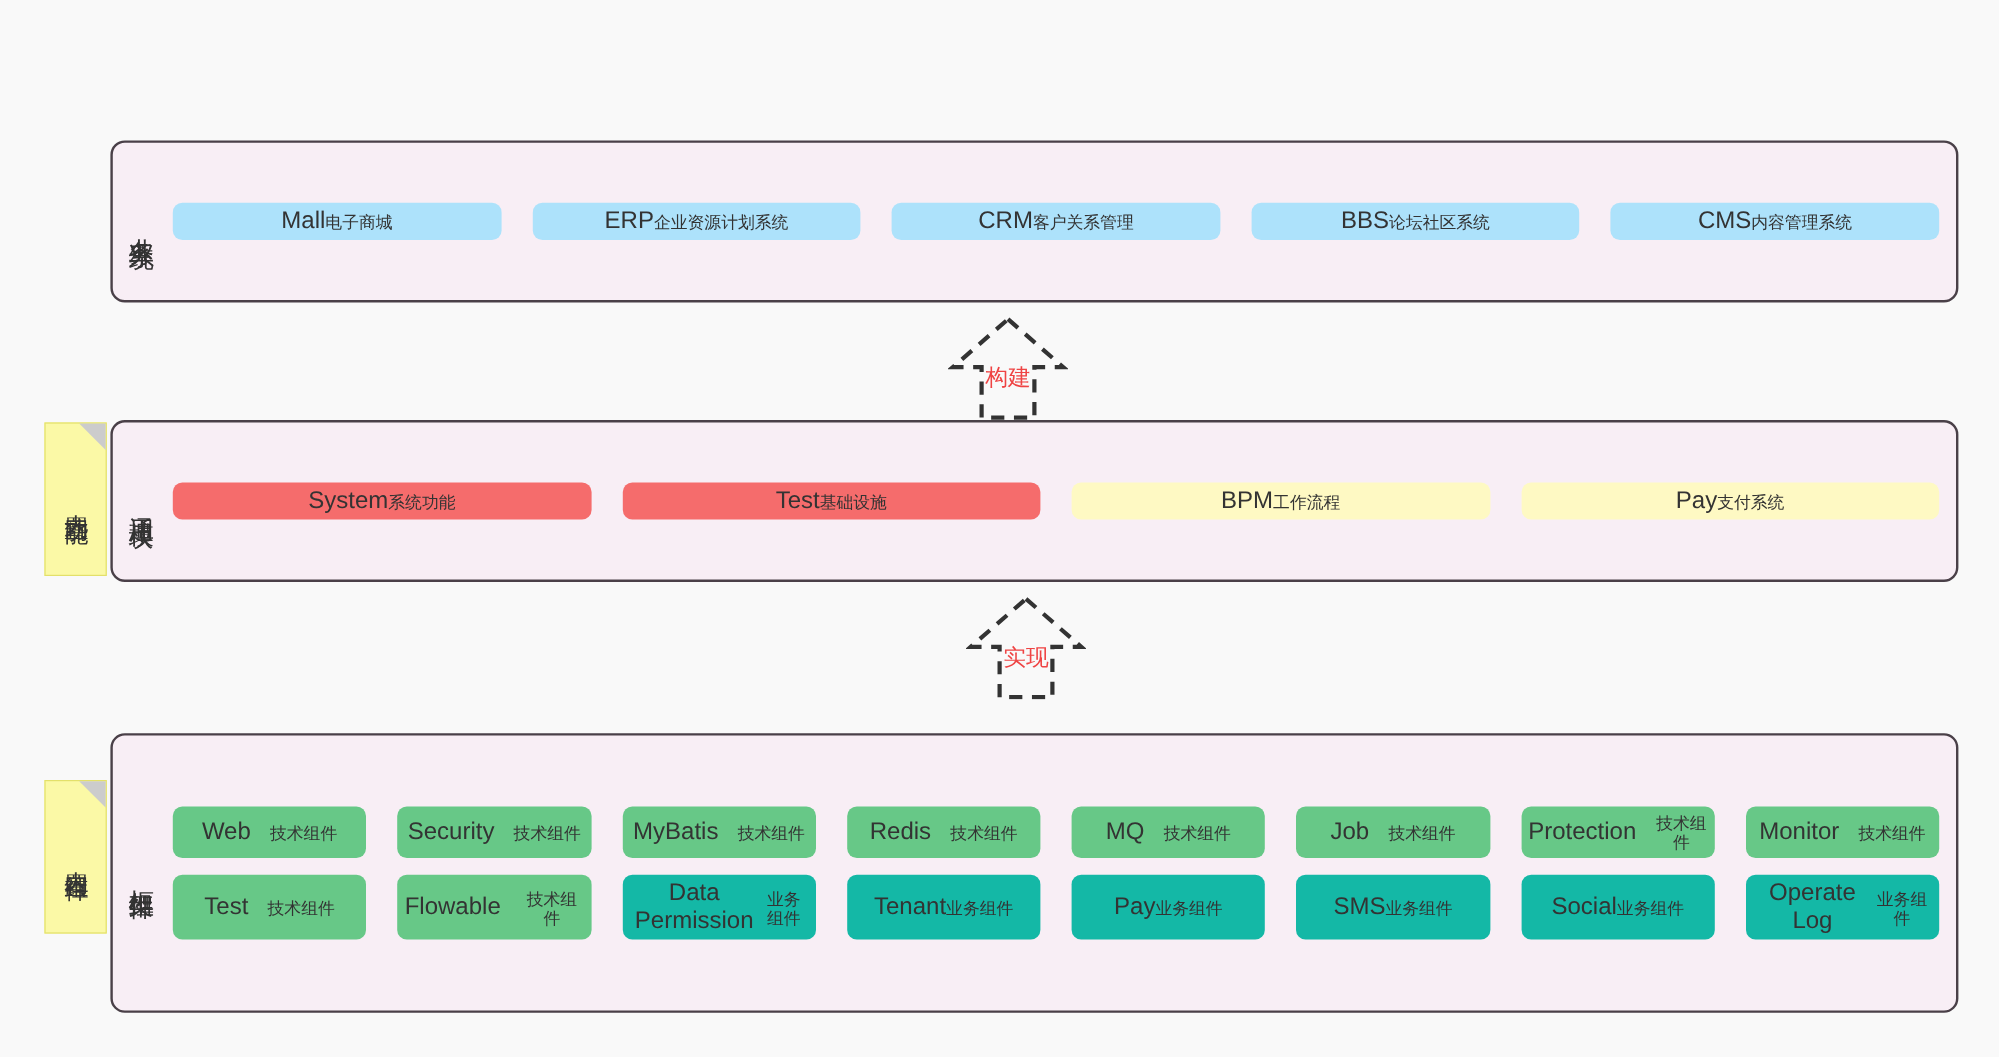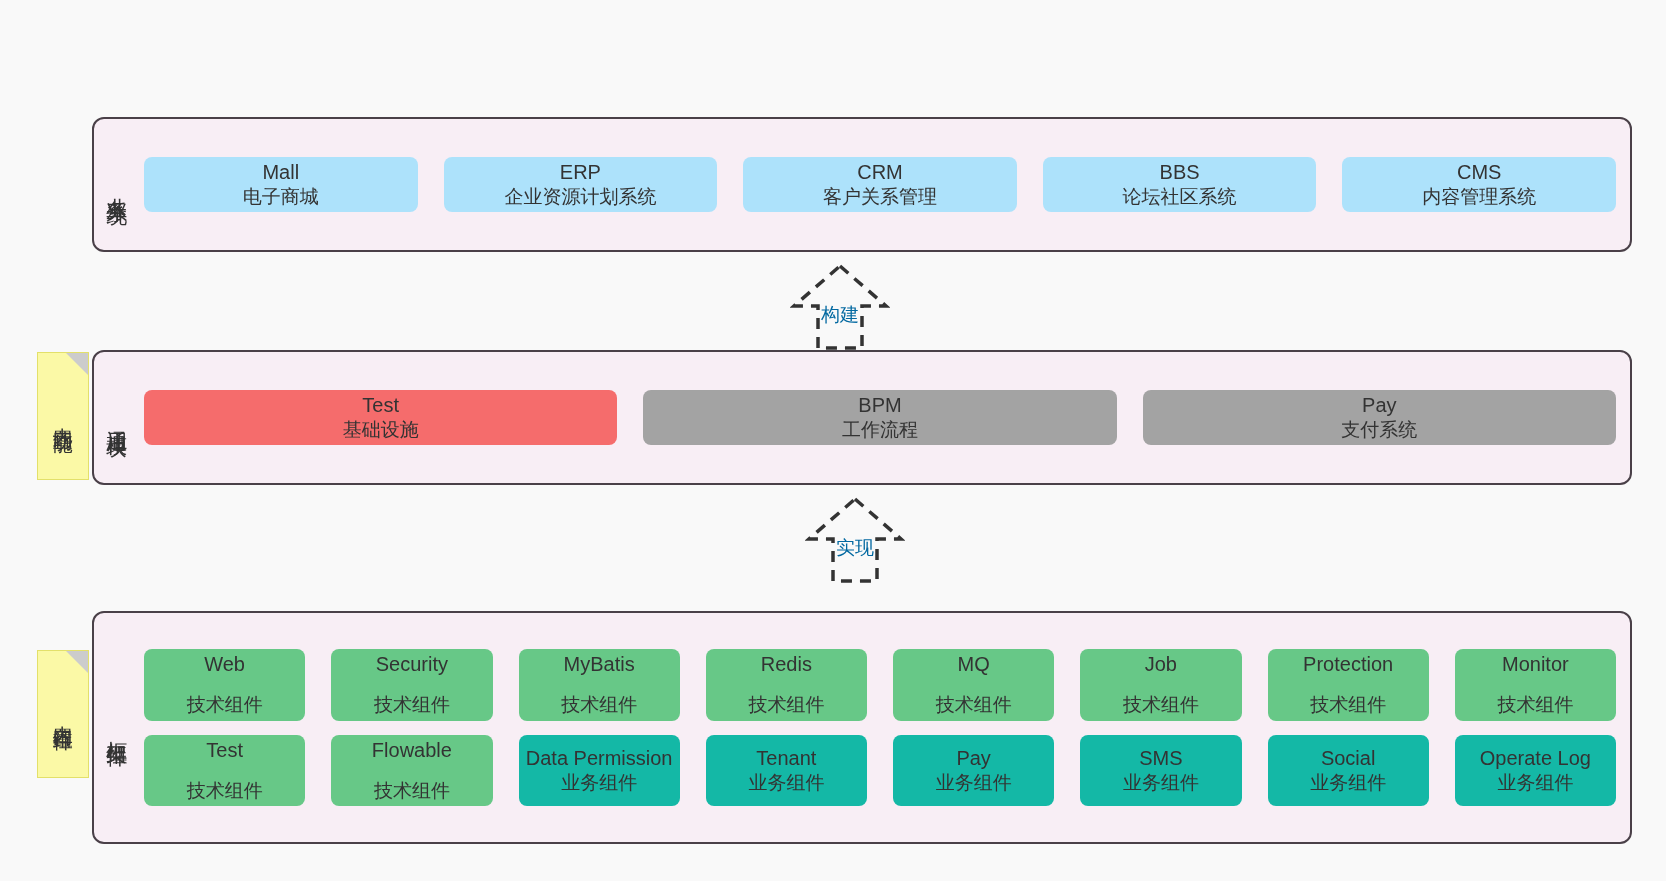--- a/index.html
+++ b/index.html
@@ -65,44 +65,44 @@
     gap: 26px;
     align-items: stretch;
   }
 
   
   .node {
     flex: 1 1 0;
     box-sizing: border-box;
     border-radius: 8px;
     display: flex;
-    flex-direction: column;
+    flex-direction: row;
     align-items: center;
     justify-content: center;
     text-align: center;
     color: #333333;
     padding: 4px 6px;
     min-width: 0;
   }
   .node .title {
     font-size: 20px;
     line-height: 1.16;
     white-space: normal;
     word-break: normal;
   }
   .node .subtitle {
-    font-size: 19px;
+    font-size: 14px;
     line-height: 1.2;
     margin-top: 2px;
     text-align: center;
   }
 
   .c-blue    { background: #ade2fb; }
   .c-red     { background: #f56c6c; }
-  .c-pink    { background: #a3a3a3; }
+  .c-pink    { background: #fef9c3; }
   .c-green   { background: #67c887; gap: 16px; }
   .c-lgreen  { background: #14b8a6; }
 
   
   .note {
     position: absolute;
     box-sizing: border-box;
     background: #fbf9a6;
     border: 1px solid #e3e06a;
     display: flex;
@@ -129,21 +129,21 @@
   .arrow {
     position: absolute;
     z-index: 3;
   }
   .arrow svg { display: block; }
   .arrow .arrow-label {
     position: absolute;
     left: 50%;
     transform: translateX(-50%);
     font-size: 19px;
-    color: #0369a1;
+    color: #ef4444;
     white-space: nowrap;
     background: transparent;
   }
 </style>
 </head>
 <body>
 
 <div class="canvas">
 
   <div class="layer" id="layer-business" style="left:92px; top:117px; width:1540px; height:135px;">
@@ -184,20 +184,24 @@
   <div class="note" style="left:37px; top:352px; width:52px; height:128px;">
     <span class="fold"></span>
     <span>内置功能</span>
   </div>
 
   <div class="layer" id="layer-common" style="left:92px; top:350px; width:1540px; height:135px;">
     <div class="layer-title">通用模块</div>
     <div class="layer-body">
       <div class="row">
         <div class="node c-red">
+          <div class="title">System</div>
+          <div class="subtitle">系统功能</div>
+        </div>
+        <div class="node c-red">
           <div class="title">Test</div>
           <div class="subtitle">基础设施</div>
         </div>
         <div class="node c-pink">
           <div class="title">BPM</div>
           <div class="subtitle">工作流程</div>
         </div>
         <div class="node c-pink">
           <div class="title">Pay</div>
           <div class="subtitle">支付系统</div>

